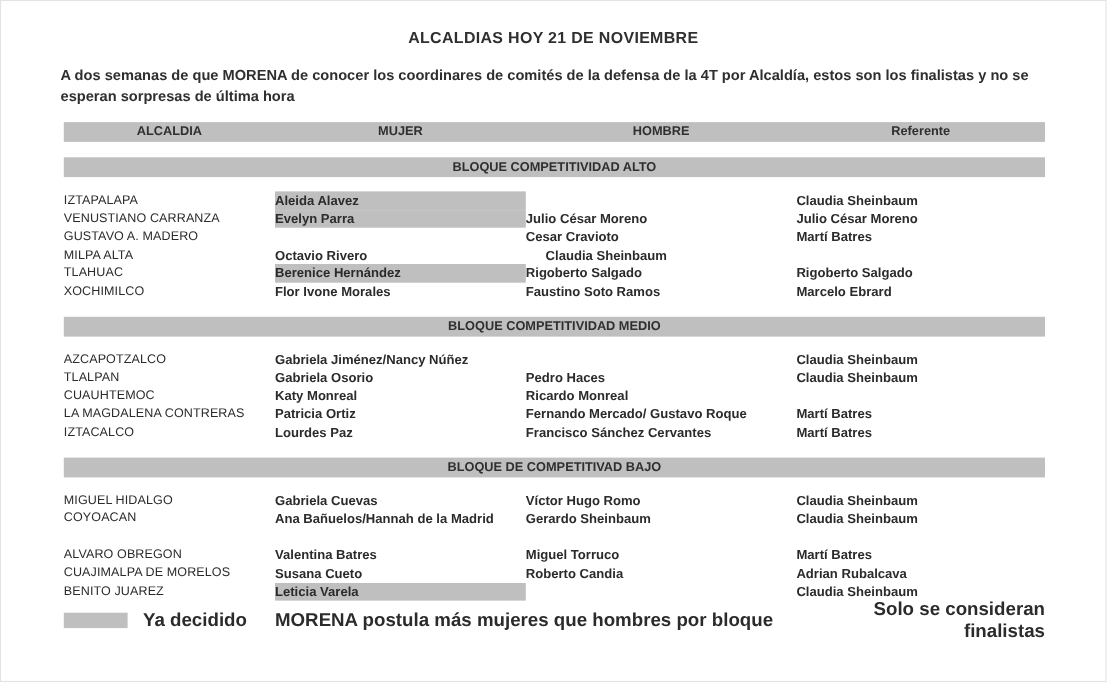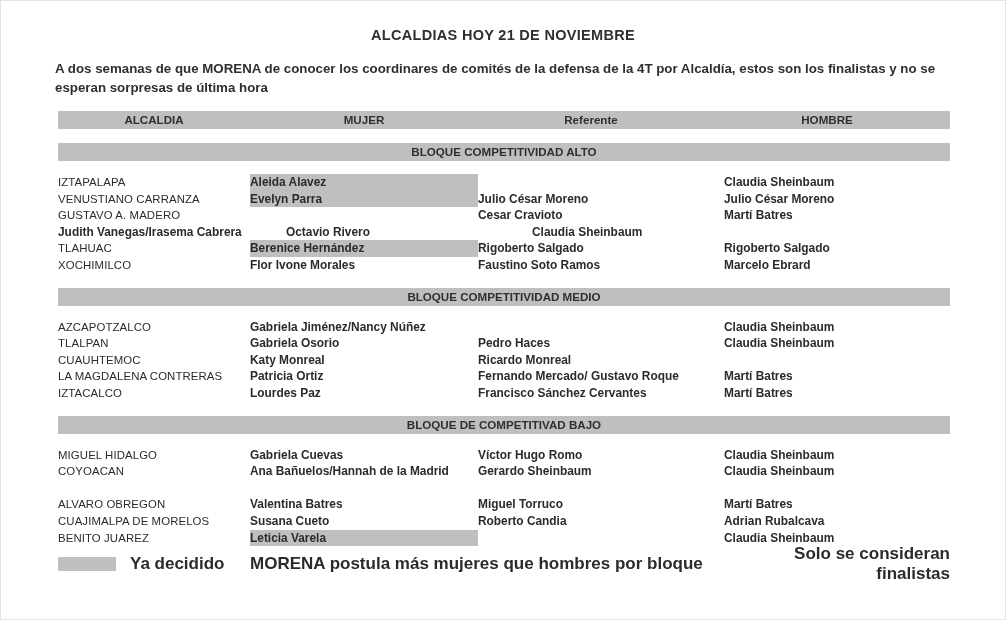--- a/index.html
+++ b/index.html
@@ -161,22 +161,22 @@
 
   <div class="doc-title">ALCALDIAS HOY 21 DE NOVIEMBRE</div>
 
   <div class="lead">A dos semanas de que MORENA de conocer los coordinares de comités de la defensa de la 4T por Alcaldía, estos son los finalistas y no se esperan sorpresas de última hora</div>
 
   <div class="table-wrap">
 
     <div class="bar head-row">
       <div class="head-cell c-alcaldia">ALCALDIA</div>
       <div class="head-cell c-mujer">MUJER</div>
+      <div class="head-cell c-hombre">HOMBRE</div>
       <div class="head-cell c-referente">Referente</div>
-      <div class="head-cell c-hombre">HOMBRE</div>
     </div>
 
     <div id="blocks-container">
         <div class="bar block-bar">BLOQUE COMPETITIVIDAD ALTO</div>
         <div class="rows">
           <div class="row">
             <div class="cell alcaldia">IZTAPALAPA</div>
             <div class="cell mujer hl">Aleida Alavez</div>
             <div class="cell hombre"></div>
             <div class="cell referente">Claudia Sheinbaum</div>
@@ -187,21 +187,21 @@
             <div class="cell hombre">Julio César Moreno</div>
             <div class="cell referente">Julio César Moreno</div>
           </div>
           <div class="row">
             <div class="cell alcaldia">GUSTAVO A. MADERO</div>
             <div class="cell mujer"></div>
             <div class="cell hombre">Cesar Cravioto</div>
             <div class="cell referente">Martí Batres</div>
           </div>
           <div class="row">
-            <div class="cell mujer">Judith Vanegas/Irasema Cabrera</div>
+            <div class="cell alcaldia">MILPA ALTA</div>
             <div class="cell hombre">Octavio Rivero</div>
             <div class="cell referente">Claudia Sheinbaum</div>
           </div>
           <div class="row">
             <div class="cell alcaldia">TLAHUAC</div>
             <div class="cell mujer hl">Berenice Hernández</div>
             <div class="cell hombre">Rigoberto Salgado</div>
             <div class="cell referente">Rigoberto Salgado</div>
           </div>
           <div class="row">

